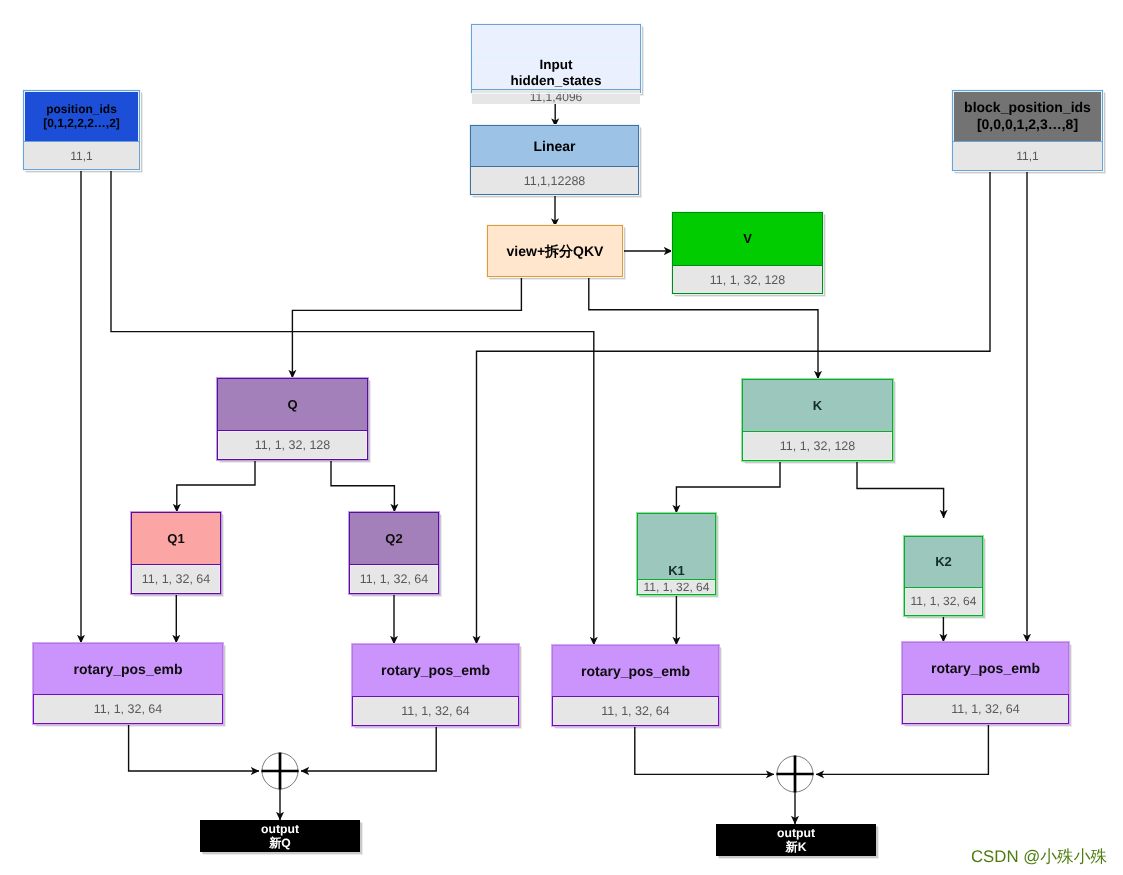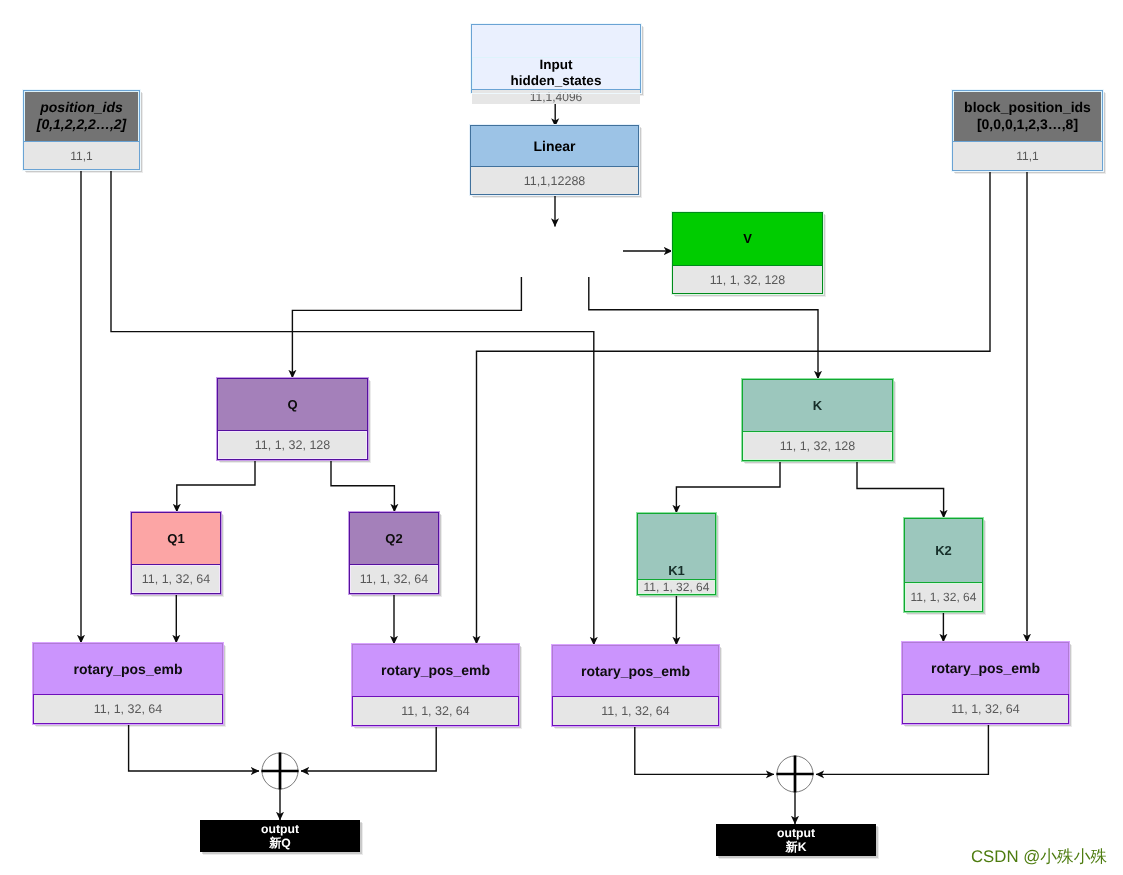--- a/index.html
+++ b/index.html
@@ -63,34 +63,37 @@
           <path d="M 261.4 771 H 298.6 M 280 752.4 V 789.6" stroke="#000000" stroke-width="2.7" fill="none"></path>
         </g>
         <g>
           <circle cx="795" cy="774" r="18" fill="#ffffff" stroke="#7a7a7a" stroke-width="1.0"></circle>
           <path d="M 776.4 774 H 813.6 M 795 755.4 V 792.6" stroke="#000000" stroke-width="2.7" fill="none"></path>
         </g>
       </g>
   </svg>
   <div id="node-layer">
       <div class="node sh glow" style="left: 23px; top: 90px; width: 117px; height: 80px; border: 1px solid rgb(106, 163, 212); background: rgb(234, 240, 254); --glow: #eef8fd;">
-        <div class="head" style="height: 50px; font-size: 14px; color: rgb(0, 0, 0); background: #737373; box-shadow: rgb(221, 243, 251) 1px 1px 0px 0px inset, rgb(221, 243, 251) -1px 0px 0px 0px inset; font-style: italic;">position_ids<br>[0,1,2,2,2…,2]</div>
+        <div class="head" style="height: 50px; font-size: 12px; color: rgb(0, 0, 0); background: #1d4ed8; box-shadow: rgb(221, 243, 251) 1px 1px 0px 0px inset, rgb(221, 243, 251) -1px 0px 0px 0px inset;">position_ids<br>[0,1,2,2,2…,2]</div>
         <div class="foot" style="height: 28px; font-size: 12px; border-top: 1px solid rgb(106, 163, 212);">11,1</div>
       </div>
       <div class="node sh glow" style="left: 471px; top: 24px; width: 170px; height: 69px; border: 1px solid rgb(106, 163, 212); background: rgb(234, 240, 254); --glow: #eef8fd;">
         <div class="head" style="height: 38px; font-size: 13.5px; color: rgb(0, 0, 0); background: rgb(234, 240, 254); box-shadow: rgb(221, 243, 251) 1px 1px 0px 0px inset, rgb(221, 243, 251) -1px 0px 0px 0px inset; margin-top: 32px;">Input<br>hidden_states</div>
         <div class="foot" style="height: 29px; font-size: 12px; border-top: 1px solid rgb(106, 163, 212);">11,1,4096</div>
       </div>
       <div class="node sh glow" style="left: 952px; top: 90px; width: 151px; height: 81px; border: 1px solid rgb(106, 163, 212); background: rgb(234, 240, 254); --glow: #eef8fd;">
         <div class="head" style="height: 50px; font-size: 14px; color: rgb(0, 0, 0); background: #737373; box-shadow: rgb(221, 243, 251) 1px 1px 0px 0px inset, rgb(221, 243, 251) -1px 0px 0px 0px inset;">block_position_ids<br>[0,0,0,1,2,3…,8]</div>
         <div class="foot" style="height: 29px; font-size: 12px; border-top: 1px solid rgb(106, 163, 212);">11,1</div>
       </div>
       <div class="node sh glow" style="left: 470px; top: 125px; width: 169px; height: 70px; border: 1px solid rgb(65, 113, 156); background: rgb(156, 195, 230); --glow: #e8f2fb;">
         <div class="head" style="height: 40px; font-size: 14px; color: rgb(0, 0, 0); background: rgb(156, 195, 230);">Linear</div>
         <div class="foot" style="height: 28px; font-size: 12.5px; border-top: 1px solid rgb(65, 113, 156);">11,1,12288</div>
+      </div>
+      <div class="node sh glow" style="left: 487px; top: 225px; width: 136px; height: 52px; border: 1px solid rgb(215, 155, 75); background: rgb(255, 230, 204); --glow: #fdf6dd;">
+        <div class="head" style="height: 52px; font-size: 14px; color: rgb(0, 0, 0); background: rgb(255, 230, 204);">view+拆分QKV</div>
       </div>
       <div class="node sh glow" style="left: 672px; top: 212px; width: 151px; height: 82px; border: 1px solid rgb(0, 138, 27); background: rgb(0, 204, 0); --glow: #ddfbe3;">
         <div class="head" style="height: 52px; font-size: 13px; color: rgb(0, 0, 0); background: rgb(0, 204, 0);">V</div>
         <div class="foot" style="height: 28px; font-size: 12.5px; border-top: 1px solid rgb(0, 138, 27);">11, 1, 32, 128</div>
       </div>
       <div class="node sh glow" style="left: 217px; top: 378px; width: 151px; height: 82px; border: 1px solid rgb(85, 16, 158); background: rgb(164, 128, 186); --glow: #c79ae8;">
         <div class="head" style="height: 51px; font-size: 13px; color: rgb(13, 13, 13); background: rgb(164, 128, 186);">Q</div>
         <div class="foot" style="height: 29px; font-size: 12.5px; border-top: 1px solid rgb(85, 16, 158); box-shadow: rgb(244, 230, 253) 1px 1px 0px 0px inset, rgb(244, 230, 253) -1px -1px 0px 0px inset;">11, 1, 32, 128</div>
       </div>
       <div class="node sh glow" style="left: 742px; top: 379px; width: 151px; height: 82px; border: 1px solid rgb(17, 168, 50); background: rgb(156, 199, 189); --glow: #8fe2a2;">
@@ -102,21 +105,21 @@
         <div class="foot" style="height: 29px; font-size: 12.5px; border-top: 1px solid rgb(85, 16, 158); box-shadow: rgb(244, 230, 253) 1px 1px 0px 0px inset, rgb(244, 230, 253) -1px -1px 0px 0px inset;">11, 1, 32, 64</div>
       </div>
       <div class="node sh glow" style="left: 349px; top: 512px; width: 90px; height: 82px; border: 1px solid rgb(85, 16, 158); background: rgb(164, 128, 186); --glow: #c79ae8;">
         <div class="head" style="height: 51px; font-size: 13px; color: rgb(13, 13, 13); background: rgb(164, 128, 186);">Q2</div>
         <div class="foot" style="height: 29px; font-size: 12.5px; border-top: 1px solid rgb(85, 16, 158); box-shadow: rgb(244, 230, 253) 1px 1px 0px 0px inset, rgb(244, 230, 253) -1px -1px 0px 0px inset;">11, 1, 32, 64</div>
       </div>
       <div class="node sh glow" style="left: 637px; top: 513px; width: 79px; height: 82px; border: 1px solid rgb(17, 168, 50); background: rgb(156, 199, 189); --glow: #8fe2a2;">
         <div class="head" style="height: 51px; font-size: 13px; color: rgb(23, 47, 42); background: rgb(156, 199, 189); margin-top: 48px;">K1</div>
         <div class="foot" style="height: 29px; font-size: 12px; border-top: 1px solid rgb(17, 168, 50); box-shadow: rgb(217, 247, 223) 1px 1px 0px 0px inset, rgb(217, 247, 223) -1px -1px 0px 0px inset;">11, 1, 32, 64</div>
       </div>
-      <div class="node sh glow" style="left: 904px; top: 518px; width: 79px; height: 94px; border: 1px solid rgb(17, 168, 50); background: rgb(156, 199, 189); --glow: #8fe2a2;">
+      <div class="node sh glow" style="left: 904px; top: 536px; width: 79px; height: 80px; border: 1px solid rgb(17, 168, 50); background: rgb(156, 199, 189); --glow: #8fe2a2;">
         <div class="head" style="height: 51px; font-size: 13px; color: rgb(23, 47, 42); background: rgb(156, 199, 189);">K2</div>
         <div class="foot" style="height: 29px; font-size: 12px; border-top: 1px solid rgb(17, 168, 50); box-shadow: rgb(217, 247, 223) 1px 1px 0px 0px inset, rgb(217, 247, 223) -1px -1px 0px 0px inset;">11, 1, 32, 64</div>
       </div>
       <div class="node sh glow" style="left: 33px; top: 643px; width: 190px; height: 81px; border-width: 1px; border-style: solid; border-color: rgb(176, 123, 212) rgb(176, 123, 212) rgb(110, 16, 186); border-image: initial; background: rgb(203, 148, 253); --glow: #d9a3ff;">
         <div class="head" style="height: 50px; font-size: 14px; color: rgb(13, 13, 13); background: rgb(203, 148, 253);">rotary_pos_emb</div>
         <div class="foot" style="height: 28px; font-size: 12.5px; border-width: 1px; border-style: solid; border-color: rgb(110, 16, 186); box-sizing: content-box; margin-left: -1px; margin-right: -1px; margin-bottom: -1px;">11, 1, 32, 64</div>
       </div>
       <div class="node sh glow" style="left: 352px; top: 644px; width: 167px; height: 82px; border-width: 1px; border-style: solid; border-color: rgb(176, 123, 212) rgb(176, 123, 212) rgb(110, 16, 186); border-image: initial; background: rgb(203, 148, 253); --glow: #d9a3ff;">
         <div class="head" style="height: 51px; font-size: 14px; color: rgb(13, 13, 13); background: rgb(203, 148, 253);">rotary_pos_emb</div>
         <div class="foot" style="height: 28px; font-size: 12.5px; border-width: 1px; border-style: solid; border-color: rgb(110, 16, 186); box-sizing: content-box; margin-left: -1px; margin-right: -1px; margin-bottom: -1px;">11, 1, 32, 64</div>

